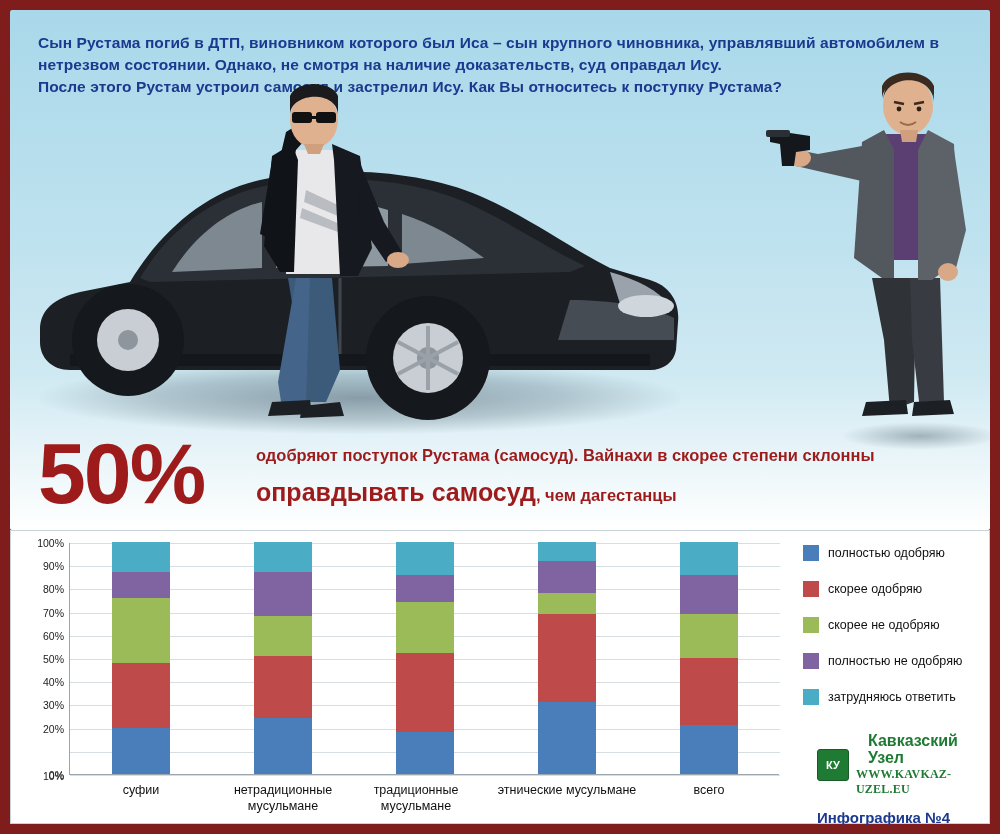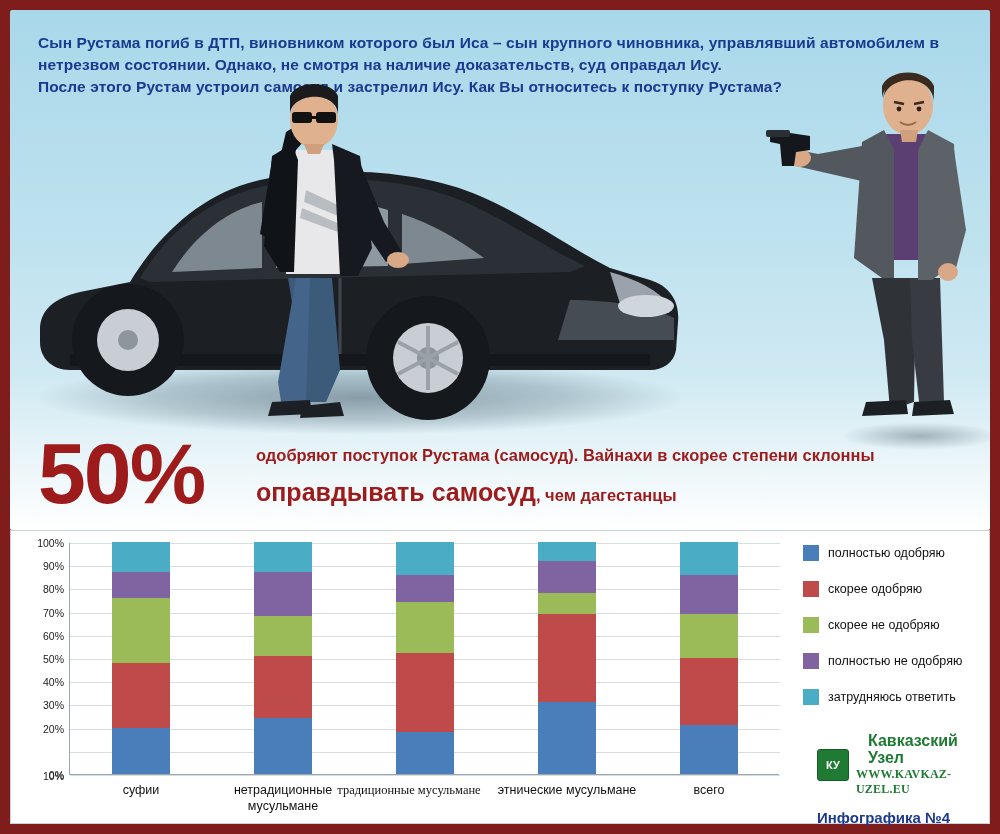--- a/index.html
+++ b/index.html
@@ -285,21 +285,21 @@
           <div class="seg" style="height: 55.68px; background: rgb(74, 126, 187);"></div>
         </div>
         <div class="xlabel" style="left: 138px;">нетрадиционные мусульмане</div>
         <div class="bar" style="left: 326px;">
           <div class="seg" style="height: 32.48px; background: rgb(75, 172, 198);"></div>
           <div class="seg" style="height: 27.84px; background: rgb(128, 100, 162);"></div>
           <div class="seg" style="height: 51.04px; background: rgb(155, 187, 89);"></div>
           <div class="seg" style="height: 78.88px; background: rgb(191, 74, 74);"></div>
           <div class="seg" style="height: 41.76px; background: rgb(74, 126, 187);"></div>
         </div>
-        <div class="xlabel" style="left: 264px; font-family: Liberation Serif, serif;">традиционные мусульмане</div>
+        <div class="xlabel" style="left: 271px;">традиционные мусульмане</div>
         <div class="bar" style="left: 468px;">
           <div class="seg" style="height: 18.56px; background: rgb(75, 172, 198);"></div>
           <div class="seg" style="height: 32.48px; background: rgb(128, 100, 162);"></div>
           <div class="seg" style="height: 20.88px; background: rgb(155, 187, 89);"></div>
           <div class="seg" style="height: 88.16px; background: rgb(191, 74, 74);"></div>
           <div class="seg" style="height: 71.92px; background: rgb(74, 126, 187);"></div>
         </div>
         <div class="xlabel" style="left: 422px;">этнические мусульмане</div>
         <div class="bar" style="left: 610px;">
           <div class="seg" style="height: 32.48px; background: rgb(75, 172, 198);"></div>

